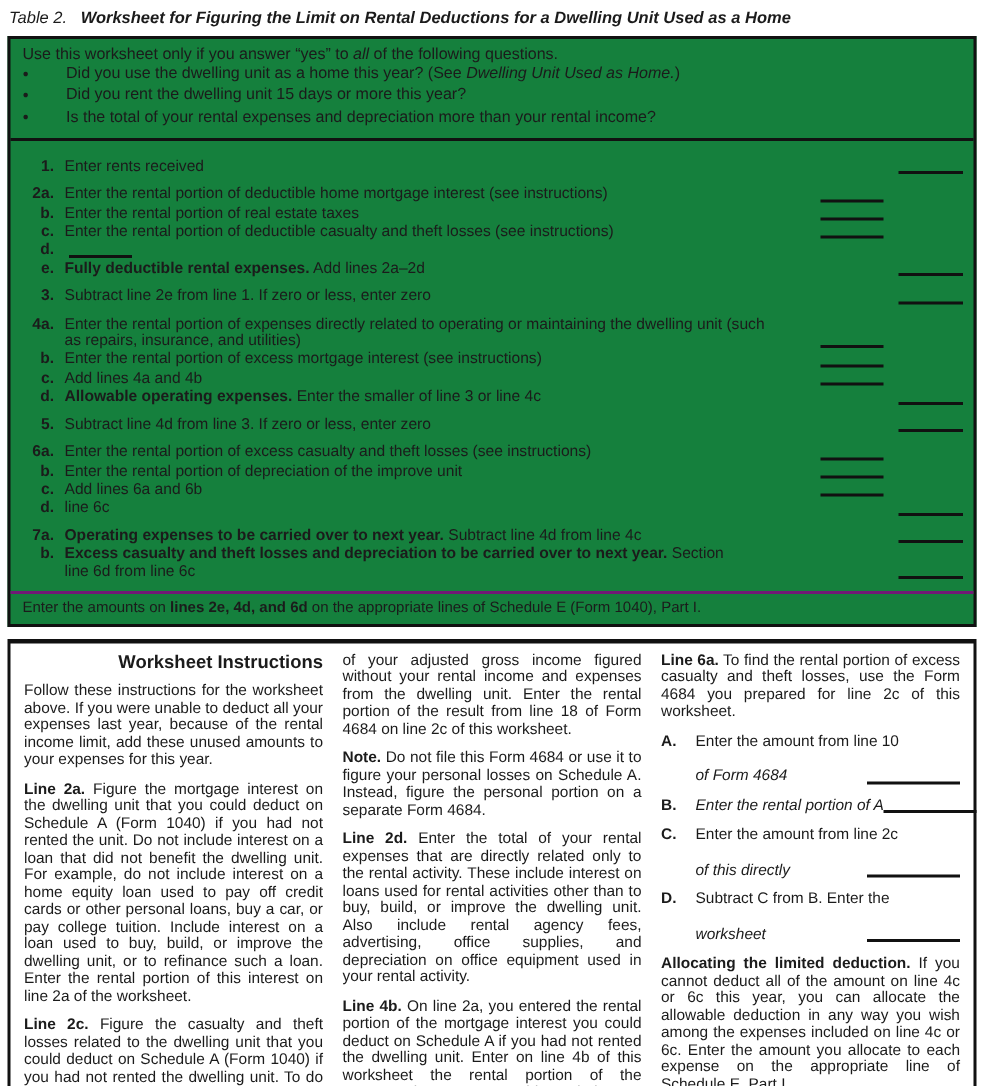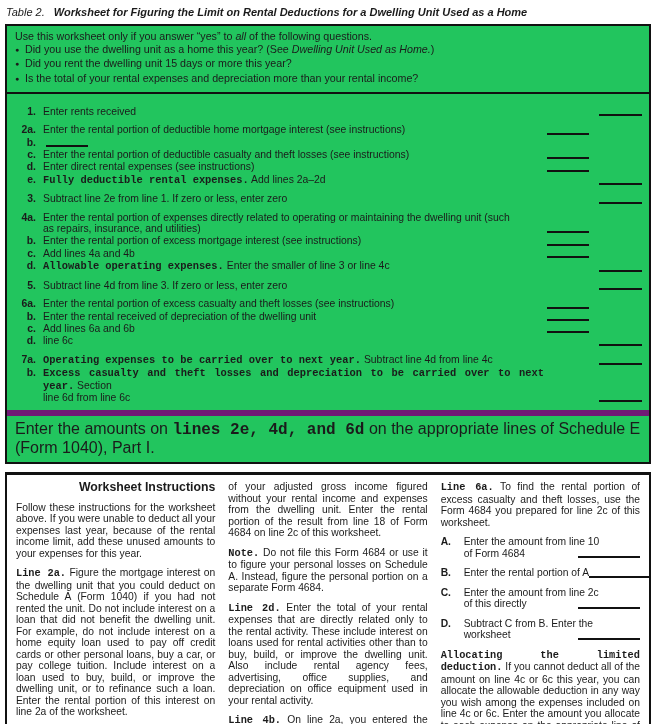--- a/index.html
+++ b/index.html
@@ -12,69 +12,69 @@
     overflow: hidden;
   }
   .page { width: 656px; height: 724px; padding: 3px 5px 4px 5px; overflow: hidden; }
 
   
   .title { font-size: 11px; margin: 3px 0 6px 1px; white-space: nowrap; font-style: italic; }
   .t-prefix { font-weight: normal; margin-right: 9px; }
   .t-main   { font-weight: bold; }
 
   
-  .wbox { border: 2px solid #111; background: #22c55e; }
+  .wbox { border: 2px solid #111; background: #15803d; }
 
   
   .intro { padding: 4px 8px 6px 8px; font-size: 10.7px; line-height: 12.2px;
            border-bottom: 2px solid #111; }
   .intro .lead { margin-bottom: 1px; }
-  .b { display: flex; }
+  .b { display: flex; gap: 19px; }
   .bullet { flex: 0 0 10px; }
   .bullet::before { content: "●"; font-size: 7px; position: relative; top: -1px; }
   .it { font-style: italic; }
 
   
   .rows { padding: 5px 7px 7px 4px; font-size: 10.4px; line-height: 11.4px; }
   .wrow { display: flex; align-items: flex-end; margin-top: 1px; }
   .wrow.g { margin-top: 7px; }
   .num { flex: 0 0 25px; text-align: right; font-weight: bold; margin-right: 7px;
          align-self: flex-start; }
   .wmain { flex: 1; min-width: 0; display: flex; flex-direction: column; justify-content: flex-end; }
   .l1 { text-align: justify; }
   .llast { display: flex; align-items: flex-end; }
   .llast .t { white-space: nowrap; }
-  .bld { font-weight: bold; font-family: Liberation Mono, monospace; }
+  .bld { font-weight: bold; }
   .dots { flex: 1; margin: 0 3px 0 5px; min-width: 10px;
           background-image: radial-gradient(circle at 1.4px 1.4px, #111 1.05px, transparent 1.35px);
           background-size: 9px 3px; background-repeat: repeat-x;
           background-position: left calc(100% - 2px); }
   .slot { align-self: flex-end; height: 3px; margin-bottom: 1px; }
   .si { flex: 0 0 42px; margin-left: 3px; }
   .so { flex: 0 0 43px; margin-left: 10px; }
   .filled { border-bottom: 2px solid #111; }
 
   
-  .wfooter { border-top: 6px solid #701a75; padding: 4px 8px 5px 8px;
-             font-size: 16px; }
+  .wfooter { border-top: 2px solid #701a75; padding: 4px 8px 5px 8px;
+             font-size: 10px; }
 
   
   .ibox { margin-top: 8px; border: 2px solid #111; border-top-width: 3px;
           display: flex; gap: 13px; padding: 6px 9px 8px 9px;
           font-size: 10.3px; line-height: 11.5px; }
   .icol { flex: 1; min-width: 0; text-align: justify; }
   .ihead { font-size: 12.3px; font-weight: bold; margin: 1px 0 8px 0; text-align: right; }
   .ip { margin: 0 0 8px 0; }
   .ip:last-child { margin-bottom: 0; }
 
   
   .abcd { display: flex; margin: 0 0 8px 0; text-align: left; }
   .ltr { flex: 0 0 15px; font-weight: bold; margin-right: 8px; }
-  .ibody { flex: 1; min-width: 0; display: flex; flex-direction: column; }
-  .ilast { display: flex; align-items: flex-end; }
+  .ibody { flex: 1; min-width: 0; display: flex; flex-direction: column; gap: 12px; }
+  .ilast { display: flex; align-items: flex-end; font-style: italic; }
   .ilast .t { white-space: nowrap; }
   .idots { flex: 1; margin: 0 3px 0 8px; min-width: 12px;
            background-image: radial-gradient(circle at 1.4px 1.4px, #111 1.05px, transparent 1.35px);
            background-size: 9px 3px; background-repeat: repeat-x;
            background-position: left calc(100% - 2px); }
   .ispace { flex: 1; }
   .iblank { flex: 0 0 62px; border-bottom: 2px solid #111; height: 3px;
             align-self: flex-end; margin-bottom: 1px; }
 </style>
 </head>
@@ -125,44 +125,44 @@
               <span class="t">Enter the rental portion of deductible home mortgage interest (see instructions)</span>
               <span class="dots"></span>
             </div>
           </div>
         <span class="slot si filled"></span>
           <span class="slot so"></span>
       </div>
 
       <div class="wrow">
         <span class="num">b.</span>
+        <div class="wmain">
+            <div class="llast">
+              <span class="t">Enter the rental portion of real estate taxes</span>
+              <span class="dots"></span>
+            </div>
+          </div>
         <span class="slot si filled"></span>
           <span class="slot so"></span>
       </div>
 
       <div class="wrow">
         <span class="num">c.</span>
         <div class="wmain">
             <div class="llast">
               <span class="t">Enter the rental portion of deductible casualty and theft losses (see instructions)</span>
               <span class="dots"></span>
             </div>
           </div>
         <span class="slot si filled"></span>
           <span class="slot so"></span>
       </div>
 
       <div class="wrow">
         <span class="num">d.</span>
-        <div class="wmain">
-            <div class="llast">
-              <span class="t">Enter direct rental expenses (see instructions)</span>
-              <span class="dots"></span>
-            </div>
-          </div>
         <span class="slot si filled"></span>
           <span class="slot so"></span>
       </div>
 
       <div class="wrow">
         <span class="num">e.</span>
         <div class="wmain">
             <div class="llast">
               <span class="t"><span class="bld">Fully deductible rental expenses.</span><span> Add lines 2a–2d</span></span>
               <span class="dots"></span>
@@ -254,21 +254,21 @@
             </div>
           </div>
         <span class="slot si filled"></span>
           <span class="slot so"></span>
       </div>
 
       <div class="wrow">
         <span class="num">b.</span>
         <div class="wmain">
             <div class="llast">
-              <span class="t">Enter the rental received of depreciation of the dwelling unit</span>
+              <span class="t">Enter the rental portion of depreciation of the improve unit</span>
               <span class="dots"></span>
             </div>
           </div>
         <span class="slot si filled"></span>
           <span class="slot so"></span>
       </div>
 
       <div class="wrow">
         <span class="num">c.</span>
         <div class="wmain">

